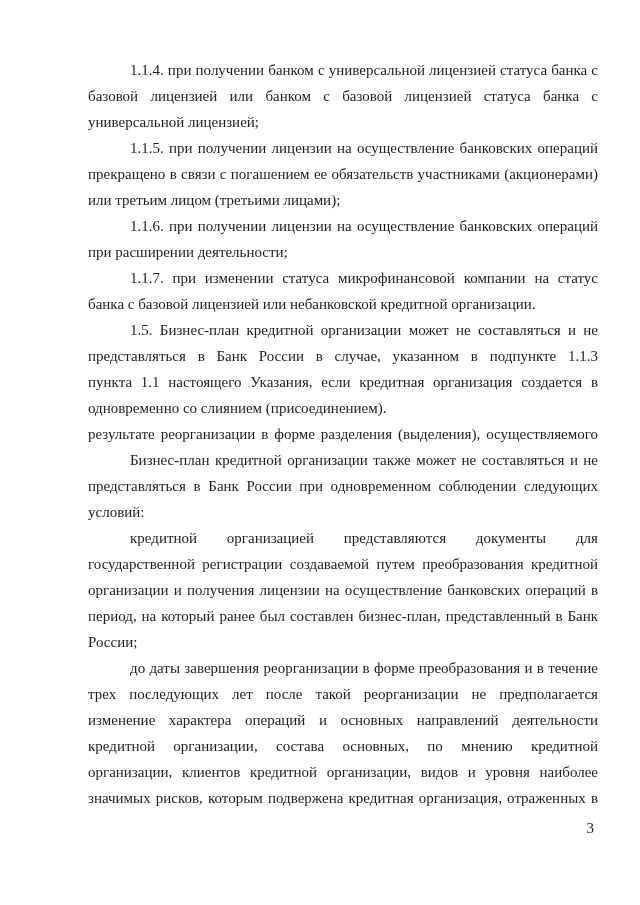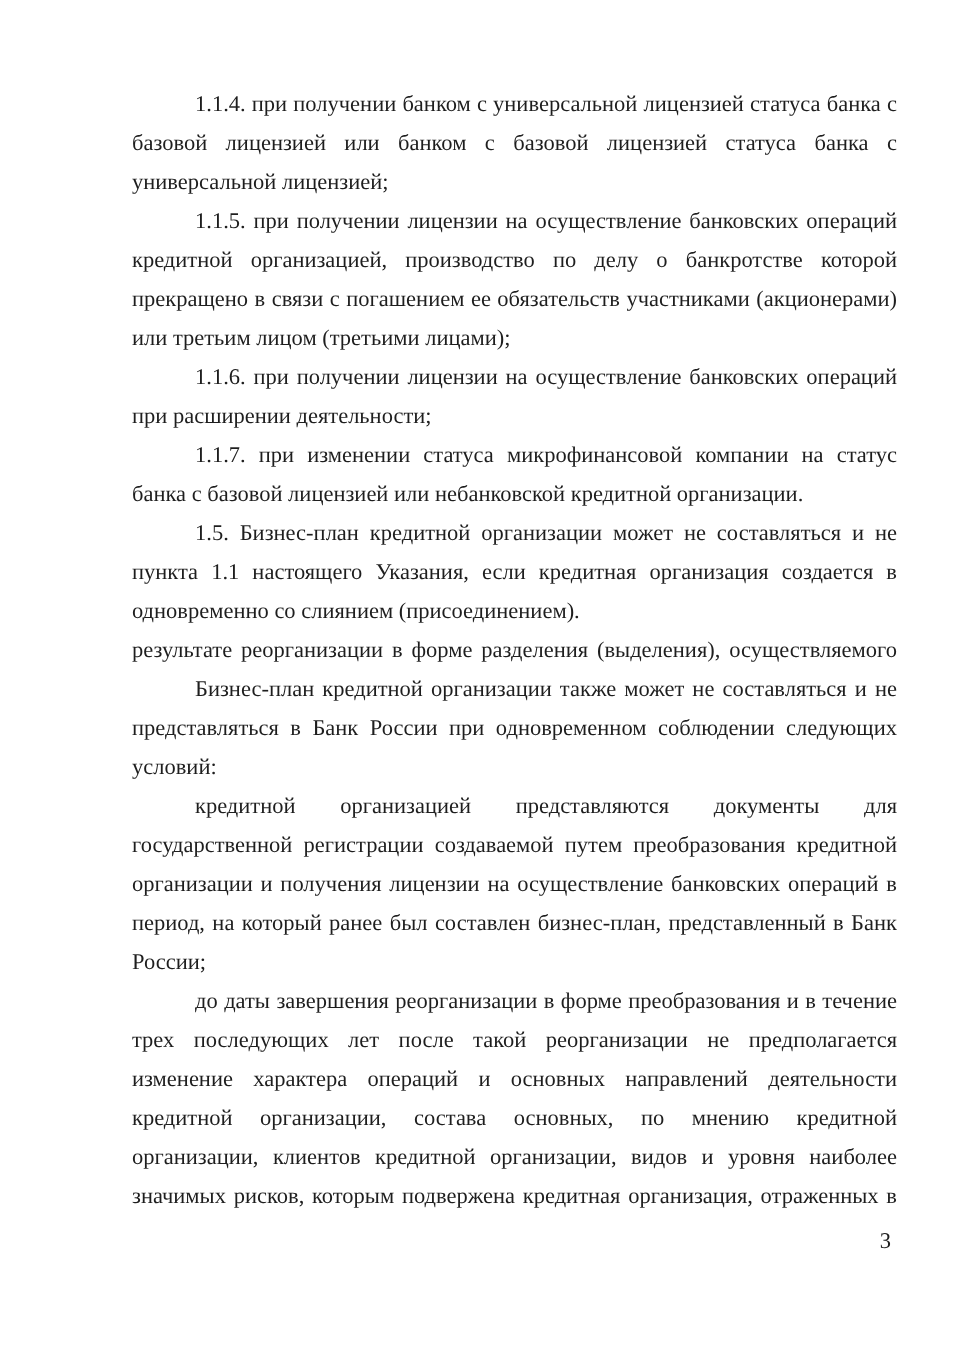--- a/index.html
+++ b/index.html
@@ -56,37 +56,37 @@
   <div class="text-block">
 
     <div class="para">
       <div class="ln first">1.1.4. при получении банком с универсальной лицензией статуса банка с</div>
       <div class="ln">базовой лицензией или банком с базовой лицензией статуса банка с</div>
       <div class="ln end">универсальной лицензией;</div>
     </div>
 
     <div class="para">
       <div class="ln first">1.1.5. при получении лицензии на осуществление банковских операций</div>
-      <div class="ln">кредитной организацией, производство по делу о банкротстве которой</div>
       <div class="ln">прекращено в связи с погашением ее обязательств участниками (акционерами)</div>
       <div class="ln end">или третьим лицом (третьими лицами);</div>
     </div>
 
     <div class="para">
       <div class="ln first">1.1.6. при получении лицензии на осуществление банковских операций</div>
       <div class="ln end">при расширении деятельности;</div>
     </div>
 
     <div class="para">
       <div class="ln first">1.1.7. при изменении статуса микрофинансовой компании на статус</div>
       <div class="ln end">банка с базовой лицензией или небанковской кредитной организации.</div>
     </div>
 
     <div class="para">
       <div class="ln first">1.5. Бизнес-план кредитной организации может не составляться и не</div>
+      <div class="ln">представляться в Банк России в случае, указанном в подпункте 1.1.3</div>
       <div class="ln">пункта 1.1 настоящего Указания, если кредитная организация создается в</div>
       <div class="ln end">одновременно со слиянием (присоединением).</div>
       <div class="ln">результате реорганизации в форме разделения (выделения), осуществляемого</div>
     </div>
 
     <div class="para">
       <div class="ln first">Бизнес-план кредитной организации также может не составляться и не</div>
       <div class="ln">представляться в Банк России при одновременном соблюдении следующих</div>
       <div class="ln end">условий:</div>
     </div>

